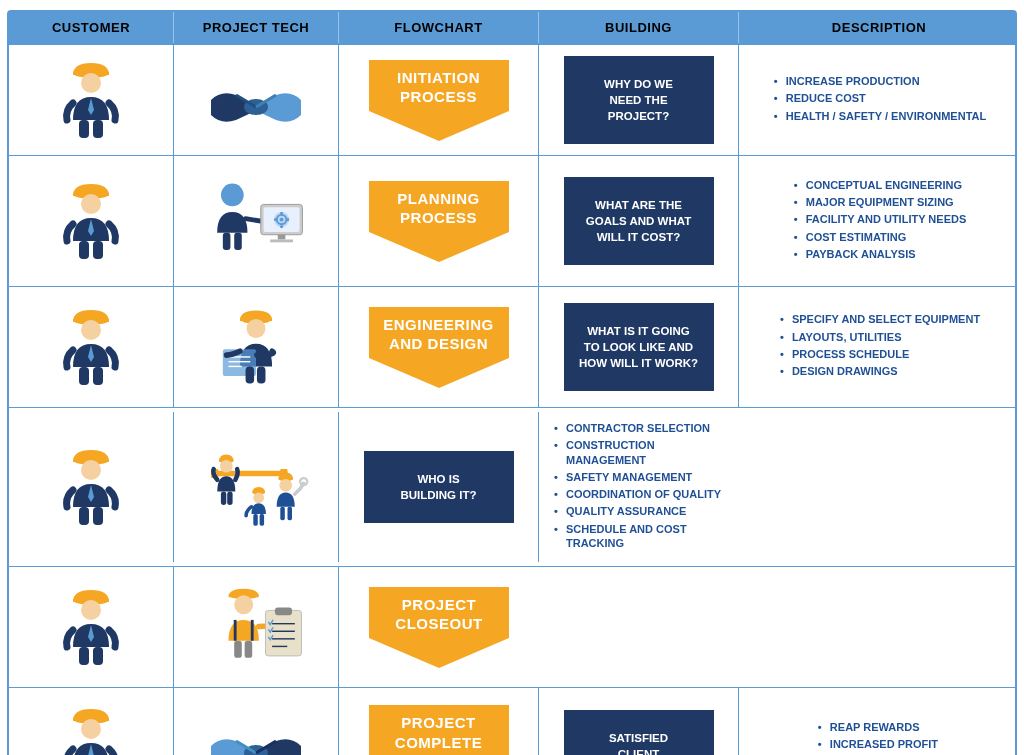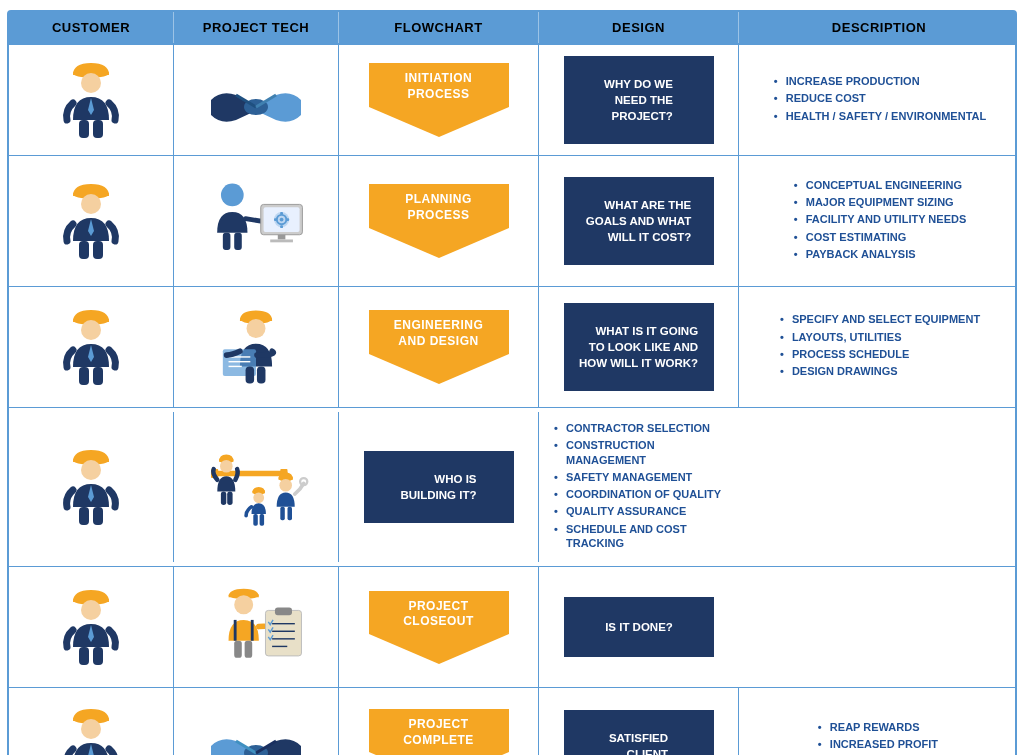--- a/index.html
+++ b/index.html
@@ -53,42 +53,42 @@
       position: relative;
       width: 140px;
       display: flex;
       flex-direction: column;
       align-items: center;
     }
     .arrow-body {
       background: #f5a623;
       color: #fff;
       font-weight: bold;
-      font-size: 12px;
+      font-size: 15px;
       text-align: center;
       padding: 8px 10px 4px 10px;
       width: 140px;
       letter-spacing: 0.5px;
       line-height: 1.3;
     }
     .arrow-tip {
       width: 0;
       height: 0;
       border-left: 70px solid transparent;
       border-right: 70px solid transparent;
       border-top: 30px solid #f5a623;
     }
 
     
     .purpose-box {
       background: #1f3864;
       color: #fff;
       font-size: 11.5px;
       font-weight: bold;
-      text-align: right;
+      text-align: center;
       padding: 20px 8px;
       line-height: 1.4;
       width: 150px;
       min-height: 60px;
       display: flex;
       align-items: center;
       justify-content: center;
     }
 
     
@@ -132,21 +132,21 @@
   </style>
 </head>
 <body>
 
 <div class="table-container">
 
   <div class="header-row">
     <div class="header-cell">CUSTOMER</div>
     <div class="header-cell">PROJECT TECH</div>
     <div class="header-cell">FLOWCHART</div>
-    <div class="header-cell">DESIGN</div>
+    <div class="header-cell">BUILDING</div>
     <div class="header-cell">DESCRIPTION</div>
   </div>
 
   <div class="data-row row-1">
     <div class="cell">
 
       <svg class="icon-svg" viewBox="0 0 80 90">
 
         <ellipse cx="40" cy="18" rx="18" ry="5" fill="#f5a623"></ellipse>
         <path d="M22 20 Q22 8 40 8 Q58 8 58 20 Z" fill="#f5a623"></path>
@@ -425,23 +425,20 @@
         <path d="M68 50 L70 53 L73 48" stroke="#5b9bd5" stroke-width="1.5" fill="none"></path>
         <path d="M68 58 L70 61 L73 56" stroke="#5b9bd5" stroke-width="1.5" fill="none"></path>
       </svg>
     </div>
     <div class="cell">
       <div class="arrow-shape">
         <div class="arrow-body">PROJECT<br>CLOSEOUT</div>
         <div class="arrow-tip"></div>
       </div>
     </div>
-    <div class="cell">
-      <div class="purpose-box">IS IT DONE?</div>
-    </div>
   </div>
 
   <div class="data-row row-6">
     <div class="cell">
       <svg class="icon-svg" viewBox="0 0 80 90">
         <ellipse cx="40" cy="18" rx="18" ry="5" fill="#f5a623"></ellipse>
         <path d="M22 20 Q22 8 40 8 Q58 8 58 20 Z" fill="#f5a623"></path>
         <circle cx="40" cy="28" r="10" fill="#f5d0a0"></circle>
         <path d="M22 65 Q22 42 40 42 Q58 42 58 65 Z" fill="#1f3864"></path>
         <polygon points="40,43 37,55 40,60 43,55" fill="#5b9bd5"></polygon>

